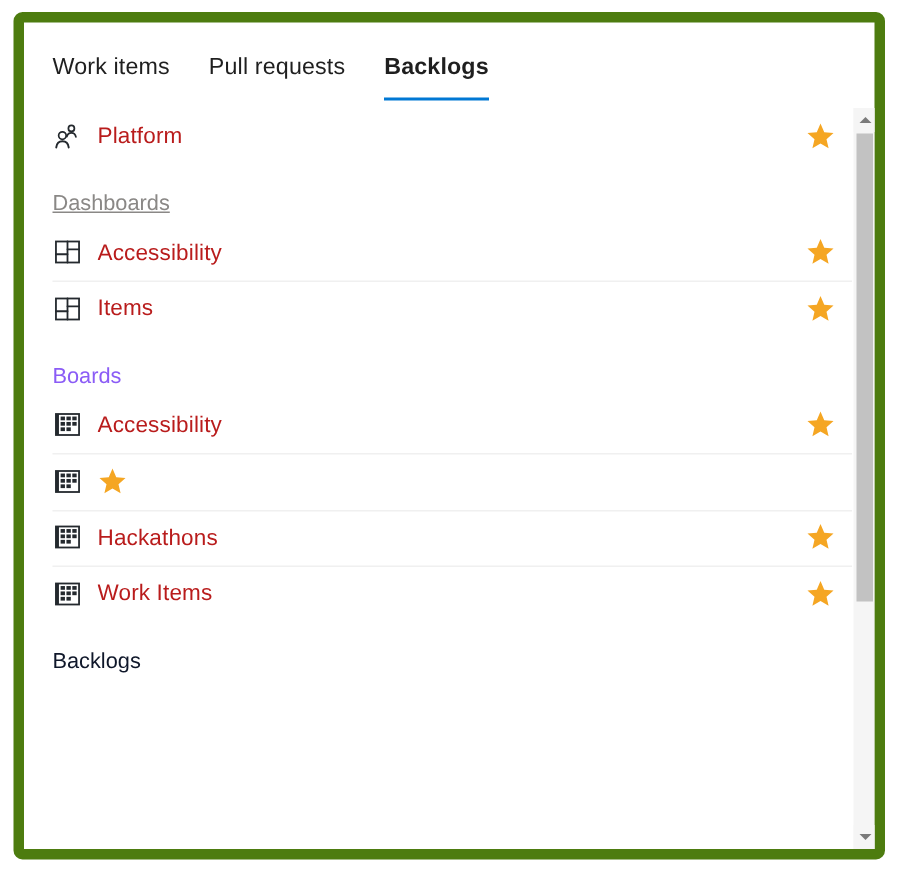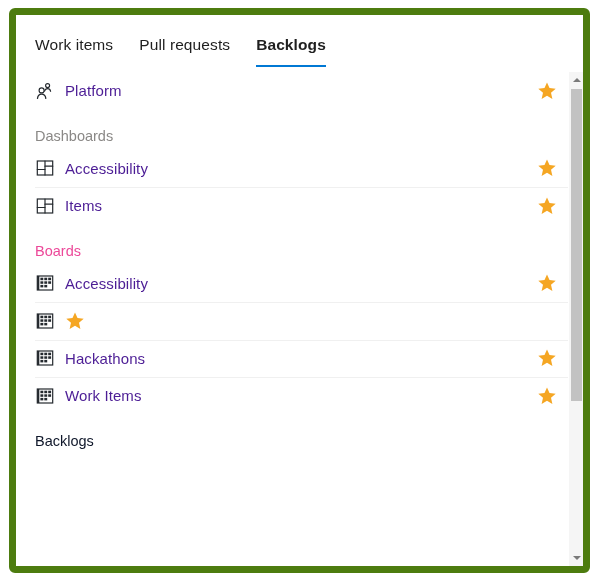--- a/index.html
+++ b/index.html
@@ -110,21 +110,21 @@
   }
   .row-icon {
     width: 20px;
     height: 20px;
     flex: 0 0 20px;
     display: block;
     margin-right: 10px;
   }
   .row-label {
     font-size: 15px;
-    color: #4c1d95;
+    color: #b91c1c;
     flex: 1 1 auto;
     white-space: nowrap;
     overflow: hidden;
     text-overflow: ellipsis;
     letter-spacing: .1px;
   }
   .star {
     flex: 0 0 auto;
     width: 20px;
     height: 20px;
@@ -192,21 +192,21 @@
             <circle cx="12.6" cy="4.6" r="2" fill="none" stroke="#24292e" stroke-width="1.15"></circle>
             <path d="M9.6 10.1c0.4-1.6 1.6-2.5 3.0-2.5 1.5 0 2.7 1.0 3.0 2.7" fill="none" stroke="#24292e" stroke-width="1.15" stroke-linecap="round"></path>
             <circle cx="6.6" cy="9.4" r="2.5" fill="none" stroke="#24292e" stroke-width="1.15"></circle>
             <path d="M2.5 17.3c0.3-2.5 2.0-4.1 4.1-4.1 2.2 0 3.9 1.6 4.2 4.1" fill="none" stroke="#24292e" stroke-width="1.3" stroke-linecap="round"></path>
           </svg>
           <span class="row-label">Platform</span>
           <svg viewBox="0 0 20 20" class="star">
             <path d="M10 1.4 L12.5 7.1 L18.7 7.7 L14.0 11.8 L15.4 17.9 L10 14.7 L4.6 17.9 L6.0 11.8 L1.3 7.7 L7.5 7.1 Z" fill="#f5a623"></path>
           </svg>
         </div>
-        <div class="section-header" style="color: rgb(138, 136, 134);">Dashboards</div>
+        <div class="section-header" style="color: rgb(138, 136, 134); text-decoration: underline;">Dashboards</div>
         <div class="row">
           <svg viewBox="0 0 20 20" class="row-icon">
             <rect x="2.3" y="3" width="15.4" height="14" fill="none" stroke="#24292e" stroke-width="1.2"></rect>
             <path d="M10.0 3.0 L10.0 17.0" fill="none" stroke="#24292e" stroke-width="1.2" stroke-linecap="round"></path>
             <path d="M2.3 11.5 L10.0 11.5" fill="none" stroke="#24292e" stroke-width="1.2" stroke-linecap="round"></path>
             <path d="M10.0 8.2 L17.7 8.2" fill="none" stroke="#24292e" stroke-width="1.2" stroke-linecap="round"></path>
           </svg>
           <span class="row-label">Accessibility</span>
           <svg viewBox="0 0 20 20" class="star">
             <path d="M10 1.4 L12.5 7.1 L18.7 7.7 L14.0 11.8 L15.4 17.9 L10 14.7 L4.6 17.9 L6.0 11.8 L1.3 7.7 L7.5 7.1 Z" fill="#f5a623"></path>
@@ -217,21 +217,21 @@
             <rect x="2.3" y="3" width="15.4" height="14" fill="none" stroke="#24292e" stroke-width="1.2"></rect>
             <path d="M10.0 3.0 L10.0 17.0" fill="none" stroke="#24292e" stroke-width="1.2" stroke-linecap="round"></path>
             <path d="M2.3 11.5 L10.0 11.5" fill="none" stroke="#24292e" stroke-width="1.2" stroke-linecap="round"></path>
             <path d="M10.0 8.2 L17.7 8.2" fill="none" stroke="#24292e" stroke-width="1.2" stroke-linecap="round"></path>
           </svg>
           <span class="row-label">Items</span>
           <svg viewBox="0 0 20 20" class="star">
             <path d="M10 1.4 L12.5 7.1 L18.7 7.7 L14.0 11.8 L15.4 17.9 L10 14.7 L4.6 17.9 L6.0 11.8 L1.3 7.7 L7.5 7.1 Z" fill="#f5a623"></path>
           </svg>
         </div>
-        <div class="section-header" style="color: #ec4899;">Boards</div>
+        <div class="section-header" style="color: #8b5cf6;">Boards</div>
         <div class="row">
           <svg viewBox="0 0 20 20" class="row-icon">
             <rect x="2.3" y="3" width="15.4" height="14" fill="none" stroke="#24292e" stroke-width="1.2"></rect>
             <rect x="2.3" y="3" width="2" height="14" fill="#24292e"></rect>
             <rect x="5.4" y="4.7" width="2.9" height="2.5" fill="#24292e"></rect>
             <rect x="5.4" y="8.3" width="2.9" height="2.5" fill="#24292e"></rect>
             <rect x="5.4" y="11.9" width="2.9" height="2.5" fill="#24292e"></rect>
             <rect x="9.3" y="4.7" width="2.9" height="2.5" fill="#24292e"></rect>
             <rect x="9.3" y="8.3" width="2.9" height="2.5" fill="#24292e"></rect>
             <rect x="9.3" y="11.9" width="2.9" height="2.5" fill="#24292e"></rect>

